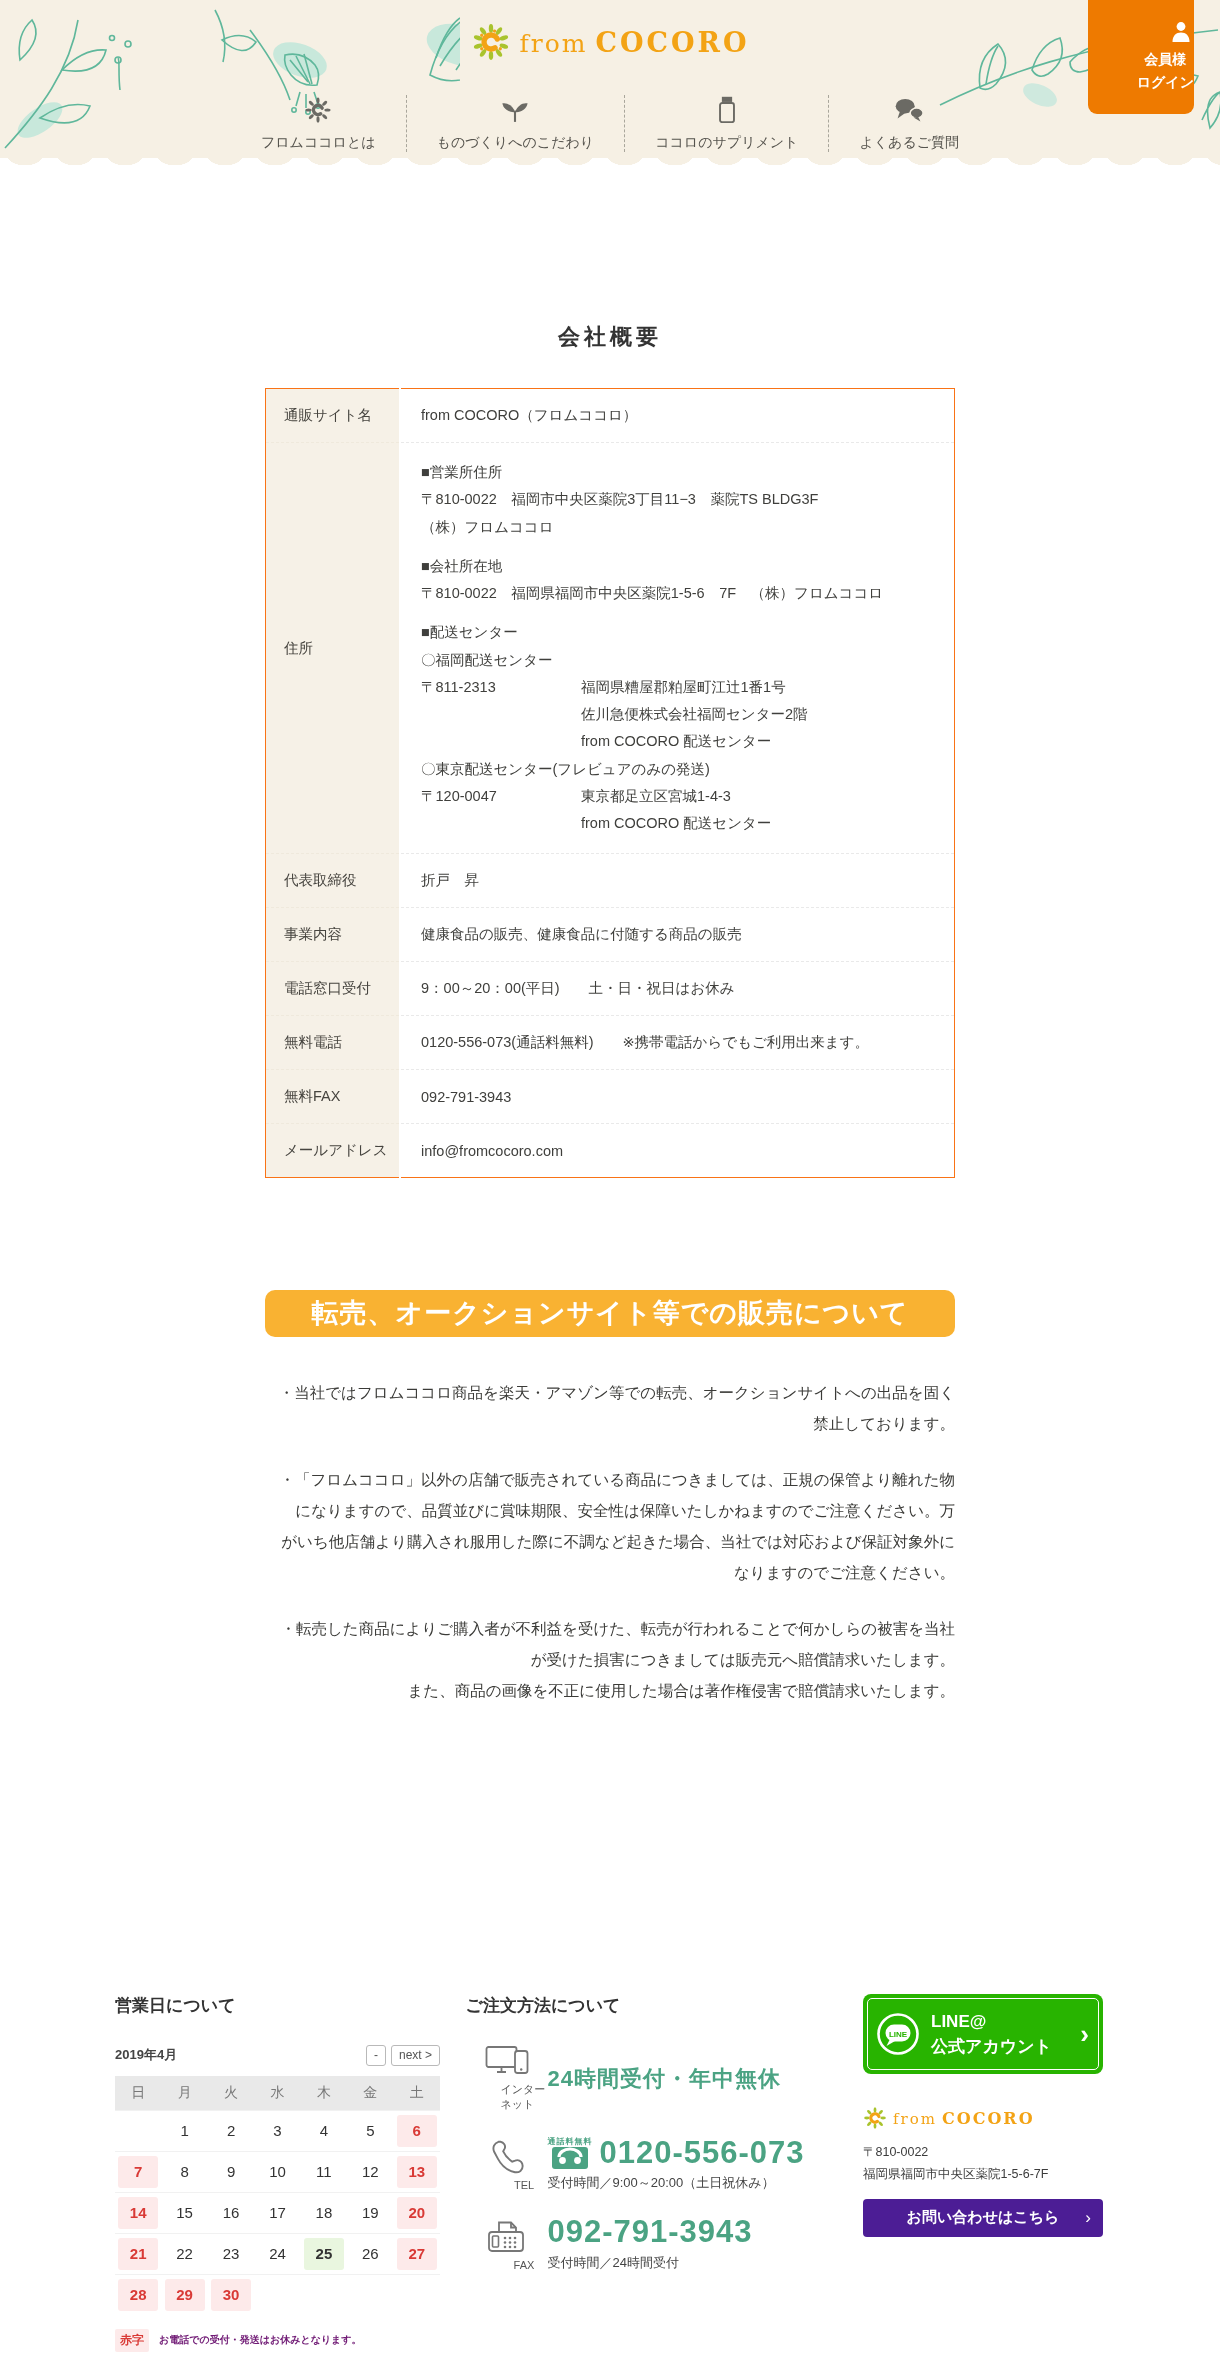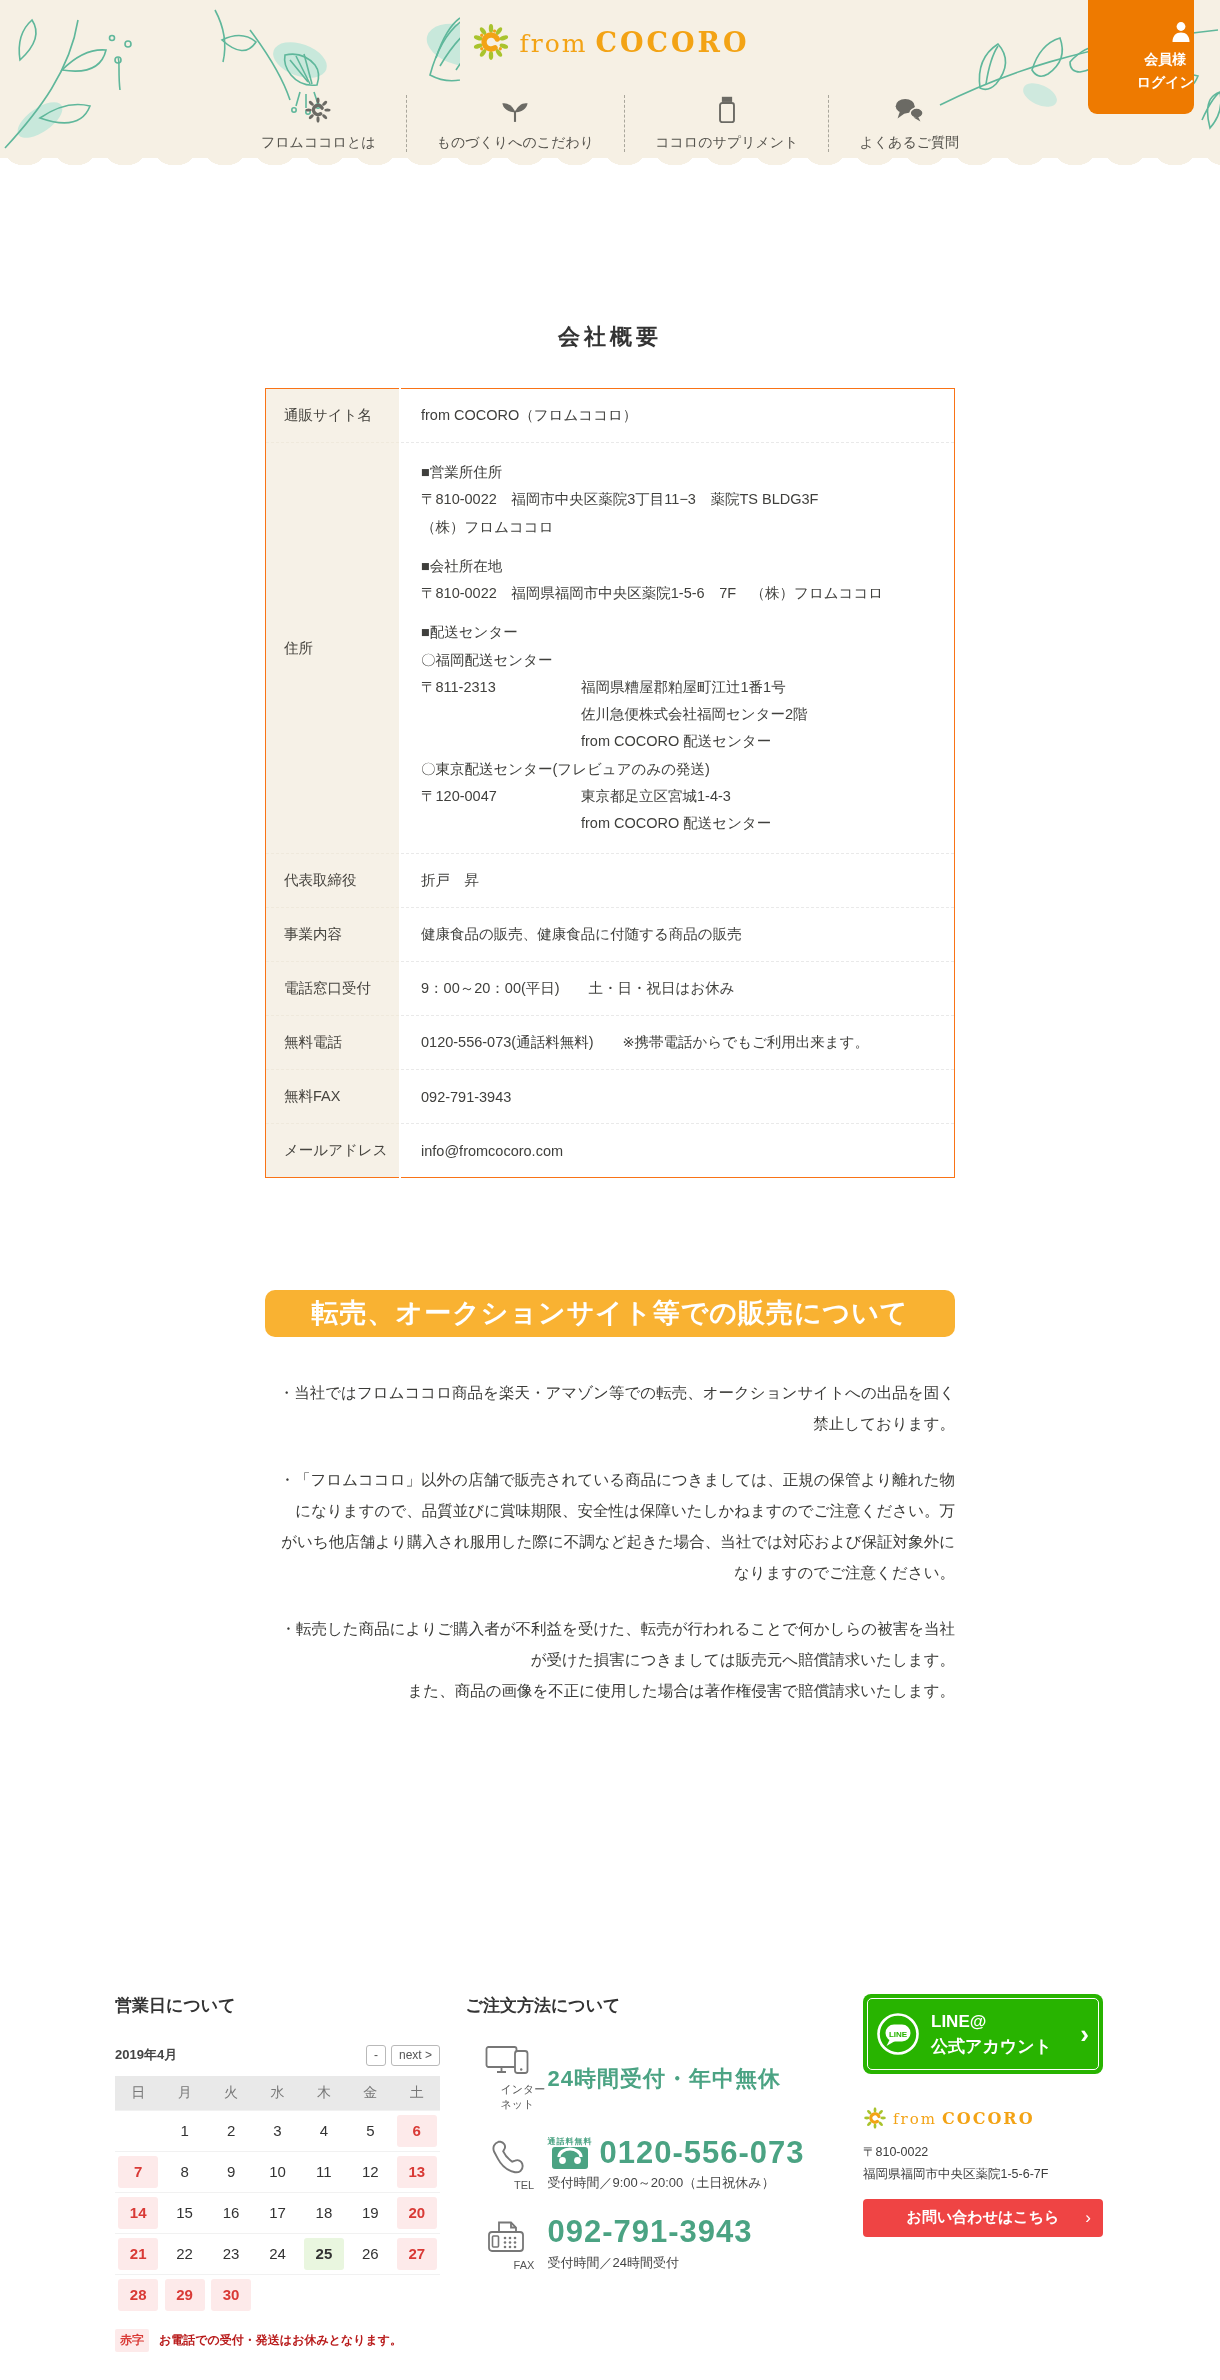--- a/index.html
+++ b/index.html
@@ -59,21 +59,21 @@
   .cal-nav{display:flex;gap:5px;}
   .cal-btn{border:1px solid #b9b9b9;border-radius:3px;background:#fff;color:#555;font-size:12px;padding:2px 7px;cursor:pointer;line-height:1.2;}
   table.calendar{width:100%;border-collapse:collapse;margin-top:10px;}
   table.calendar th{background:#e9e9e9;height:32px;font-weight:normal;font-size:14px;color:#777;}
   table.calendar td{height:38px;text-align:center;border-top:1px solid #f1f1f1;font-size:15px;color:#333;}
   .day{display:flex;align-items:center;justify-content:center;width:40px;height:32px;margin:0 auto;border-radius:3px;}
   .day.holiday{background:#fdeaea;color:#d93a36;font-weight:bold;}
   .day.today{background:#e9f6df;font-weight:bold;}
   .cal-legend{margin-top:14px;display:flex;align-items:center;}
   .legend-chip{background:#fdeaea;color:#d93a36;font-size:12px;font-weight:bold;padding:3px 5px;border-radius:2px;}
-  .legend-text{font-size:12px;font-weight:bold;color:#b91c1c;margin-left:10px;text-align:right;}
+  .legend-text{font-size:10px;font-weight:bold;color:#701a75;margin-left:10px;text-align:right;}
 
   .col-order{width:372px;}
   .method{display:flex;align-items:center;margin-bottom:24px;}
   .m-ic{width:82px;flex:none;display:flex;flex-direction:column;align-items:center;gap:3px;}
   .m-ic .m-label{font-size:11px;color:#555;margin-left:35px;}
   .net-text{color:#4ba383;font-size:22px;font-weight:bold;letter-spacing:1px;}
   .tel-line{display:flex;align-items:flex-end;gap:7px;}
   .freedial{display:flex;flex-direction:column;align-items:center;}
   .freedial .fd-cap{font-size:8px;color:#4ba383;font-weight:bold;letter-spacing:1px;}
   .big-num{color:#4ba383;font-size:31px;font-weight:bold;letter-spacing:1px;line-height:1.05;}
@@ -82,21 +82,21 @@
   .col-contact{width:242px;}
   .line-btn{position:relative;width:240px;height:80px;background:#28b400;border-radius:8px;display:flex;align-items:center;cursor:pointer;}
   .line-btn:after{content:"";position:absolute;inset:4px;border:1px solid #fff;border-radius:5px;pointer-events:none;}
   .line-txt{color:#fff;font-size:17px;font-weight:bold;line-height:1.5;margin-left:10px;}
   .line-chev{color:#fff;font-size:26px;margin-left:auto;margin-right:14px;font-weight:bold;}
   .mini-logo{display:flex;align-items:center;gap:6px;margin-top:32px;}
   .mini-logo .logo-text .from{font-size:15px;margin-right:5px;}
   .mini-logo .logo-text .cocoro{font-size:16px;letter-spacing:2px;}
   .c-zip{font-size:12.5px;color:#3c3c3c;margin-top:12px;line-height:1.7;}
   .c-addr{font-size:12.5px;color:#3c3c3c;line-height:1.7;}
-  .contact-btn{position:relative;margin-top:14px;width:240px;height:38px;background:#ef4444;border-radius:4px;color:#fff;font-size:15px;font-weight:bold;display:flex;align-items:center;justify-content:center;cursor:pointer;}
+  .contact-btn{position:relative;margin-top:14px;width:240px;height:38px;background:#4c1d95;border-radius:4px;color:#fff;font-size:15px;font-weight:bold;display:flex;align-items:center;justify-content:center;cursor:pointer;}
   .contact-btn .chev{position:absolute;right:12px;font-size:17px;font-weight:normal;}
 </style>
 </head>
 <body>
 
 <div id="page">
 
 
   <div class="site-header">
 

